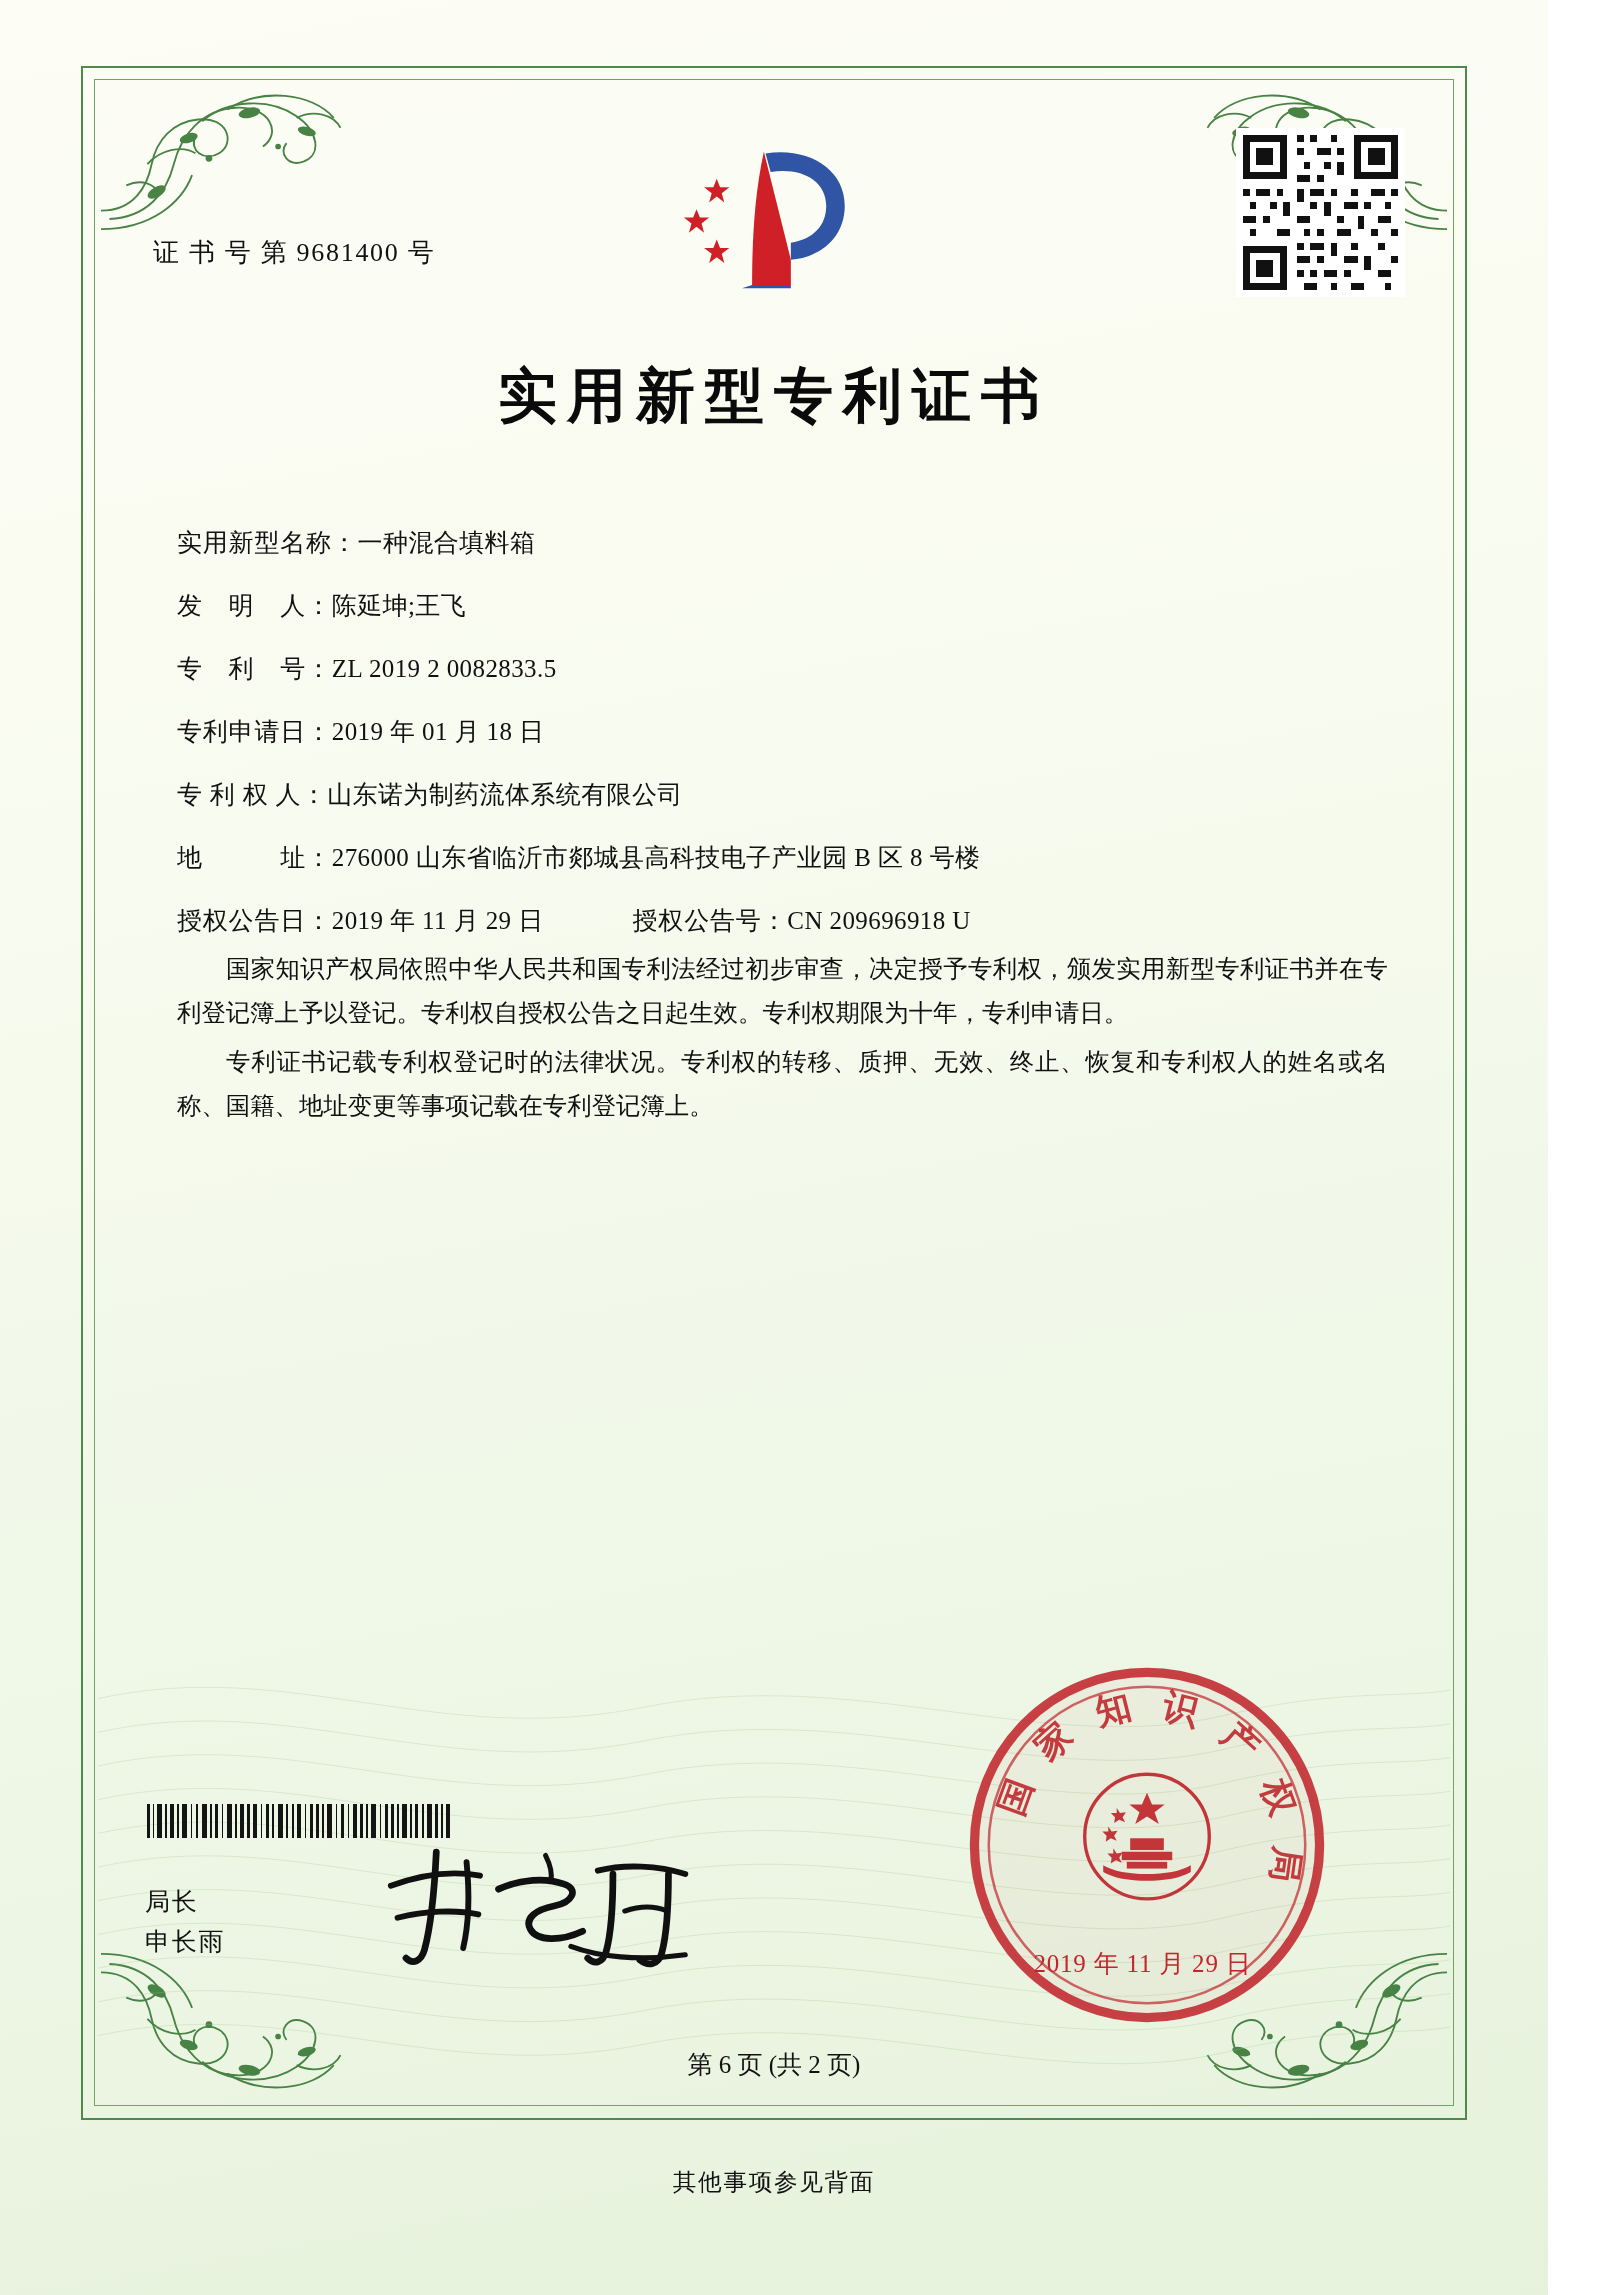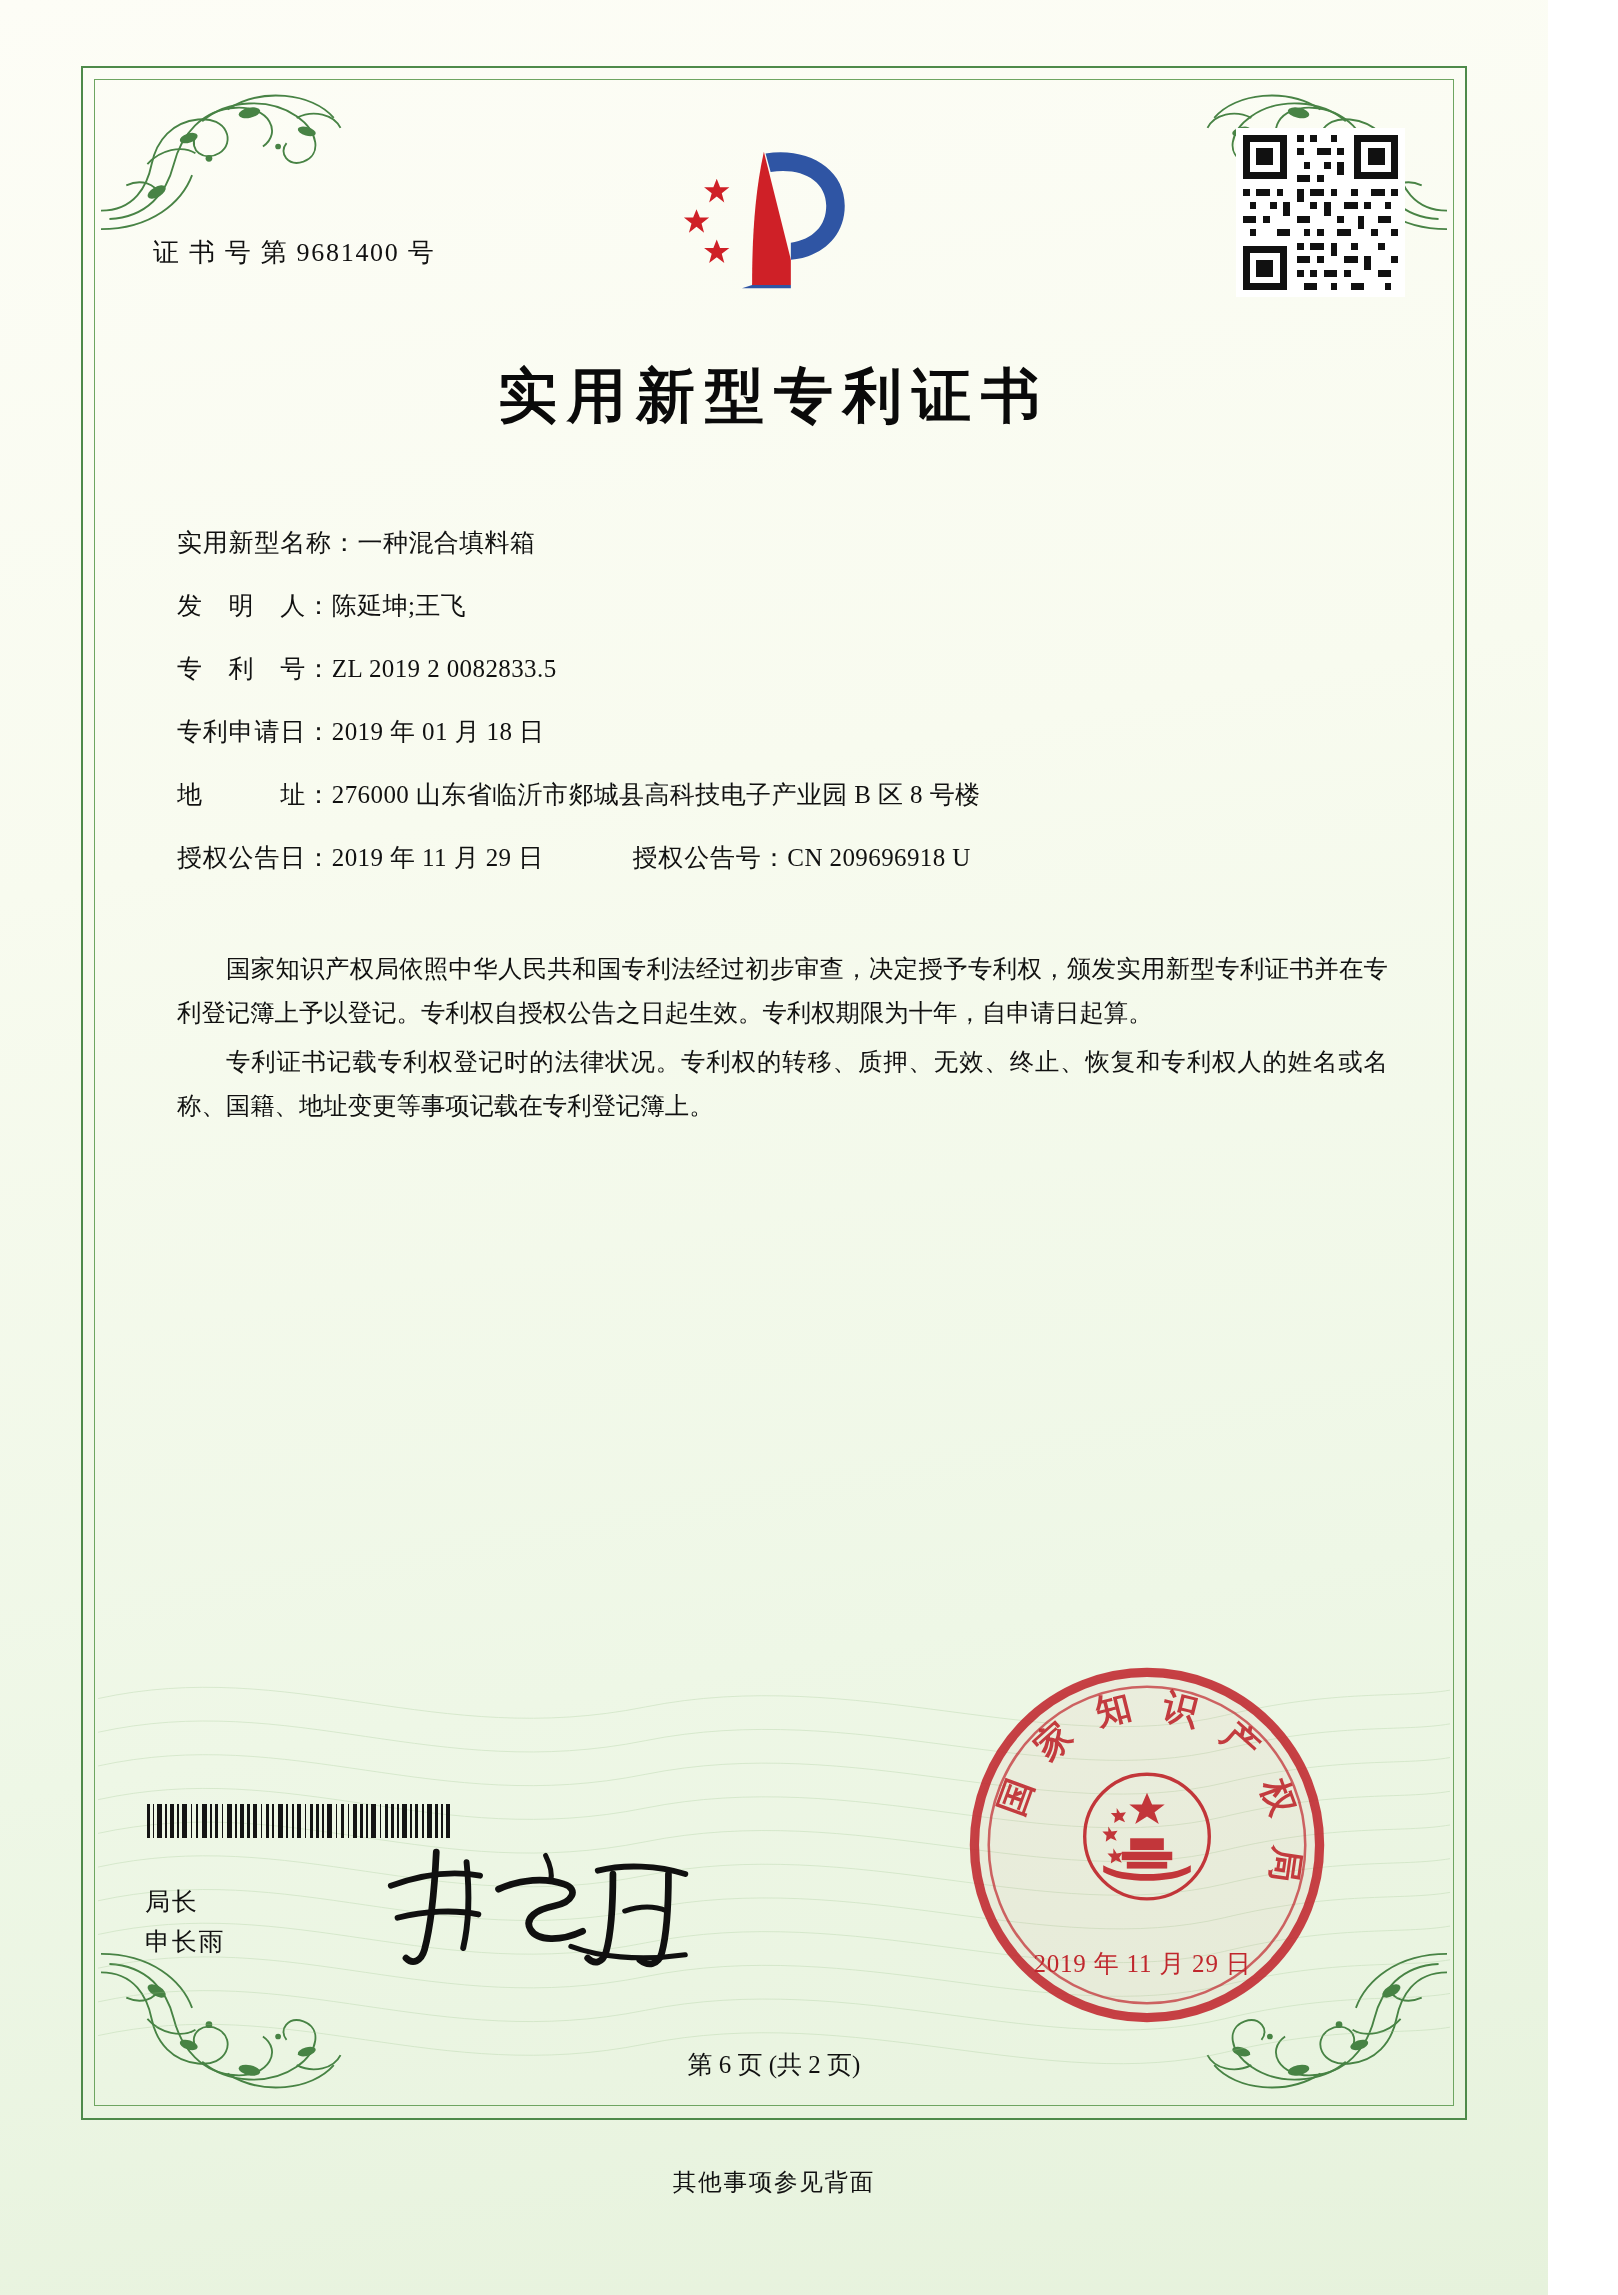--- a/index.html
+++ b/index.html
@@ -441,33 +441,37 @@
       </div>
       <div class="field-row">
         <span class="field-label">专　利　号：</span>
         <span class="field-value">ZL 2019 2 0082833.5</span>
       </div>
       <div class="field-row">
         <span class="field-label">专利申请日：</span>
         <span class="field-value">2019 年 01 月 18 日</span>
       </div>
       <div class="field-row">
+        <span class="field-label">专 利 权 人：</span>
+        <span class="field-value">山东诺为制药流体系统有限公司</span>
+      </div>
+      <div class="field-row">
         <span class="field-label">地　　　址：</span>
         <span class="field-value">276000 山东省临沂市郯城县高科技电子产业园 B 区 8 号楼</span>
       </div>
       <div class="field-row">
         <span class="field-label">授权公告日：</span>
         <span class="field-value">2019 年 11 月 29 日</span>
         <span class="second-label">授权公告号：</span>
         <span class="field-value">CN 209696918 U</span>
       </div>
     </div>
 
     <div class="paragraphs">
-      <p>国家知识产权局依照中华人民共和国专利法经过初步审查，决定授予专利权，颁发实用新型专利证书并在专利登记簿上予以登记。专利权自授权公告之日起生效。专利权期限为十年，自申请日起算。</p>
+      <p>国家知识产权局依照中华人民共和国专利法经过初步审查，决定授予专利权，颁发实用新型专利证书并在专利登记簿上予以登记。专利权自授权公告之日起生效。专利权期限为十年，专利申请日。</p>
       <p>专利证书记载专利权登记时的法律状况。专利权的转移、质押、无效、终止、恢复和专利权人的姓名或名称、国籍、地址变更等事项记载在专利登记簿上。</p>
     </div>
 
     <div class="barcode">
       <svg viewBox="0 0 500 40" preserveAspectRatio="none" xmlns="http://www.w3.org/2000/svg" shape-rendering="crispEdges">
         <rect width="500" height="40" fill="none"></rect>
         <g fill="#141414">
           <rect x="2" y="0" width="4" height="40"></rect>
             <rect x="9" y="0" width="2" height="40"></rect>
             <rect x="14" y="0" width="6" height="40"></rect>

